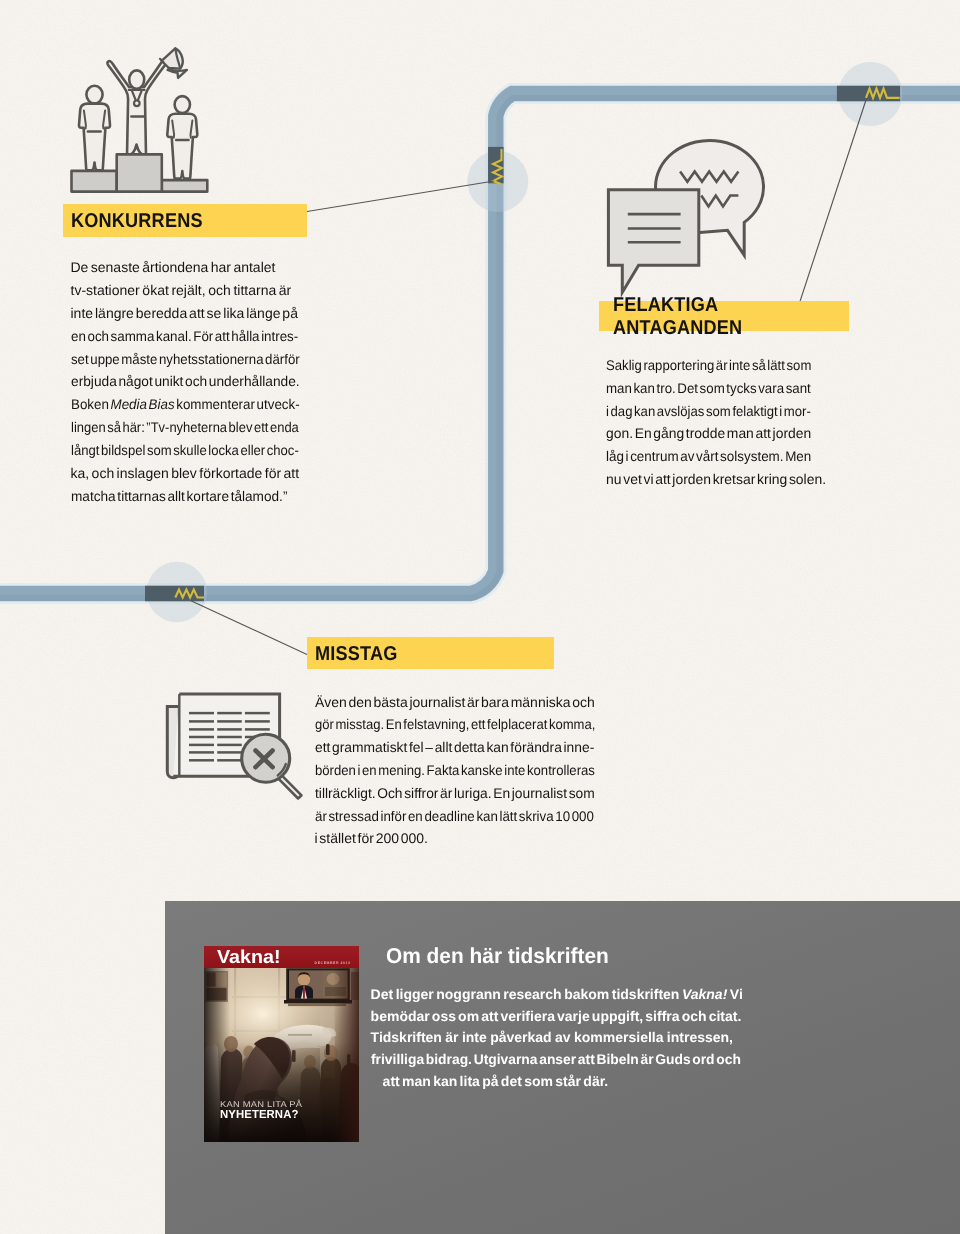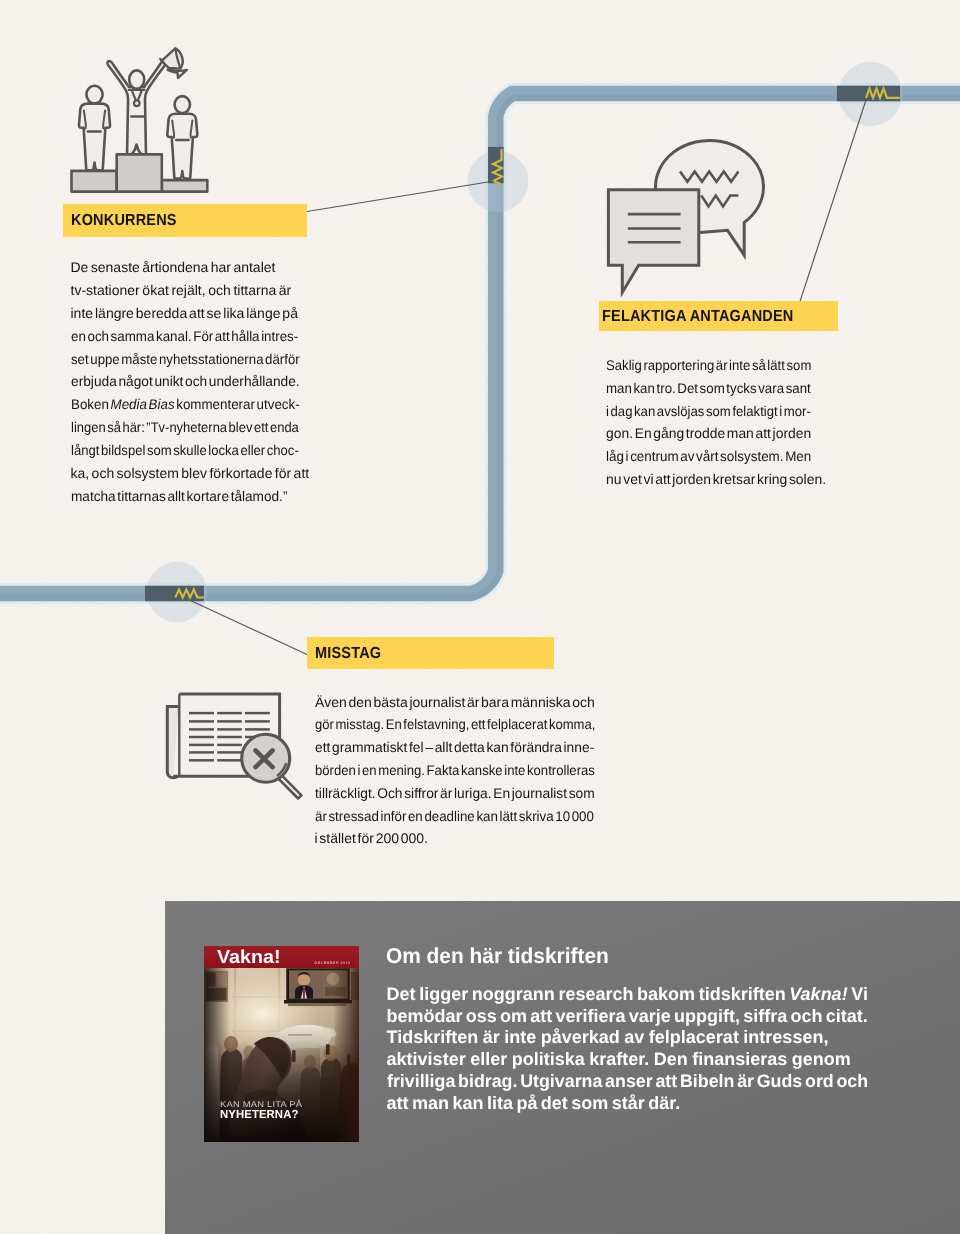--- a/index.html
+++ b/index.html
@@ -7,33 +7,33 @@
        font-family:"Liberation Sans",sans-serif;-webkit-font-smoothing:antialiased;text-rendering:geometricPrecision;}
   #page{position:relative;width:960px;height:1234px;overflow:hidden;background:#fdfaf6;}
   .paper-tex{position:absolute;left:0;top:0;width:960px;height:1234px;pointer-events:none;}
 
   
   #pipes{position:absolute;left:0;top:0;width:960px;height:1234px;}
 
   
   .banner{position:absolute;background:#fdd452;color:#161412;
           font-weight:bold;letter-spacing:.2px;display:flex;align-items:center;
-          font-size:16px;}
+          font-size:20px;}
   .banner span{display:block;position:relative;top:0.9px;transform:scaleX(.906);transform-origin:left center;}
 
   .bodytext{position:absolute;color:#161412;font-size:14px;line-height:22.83px;}
   .bodytext i{font-style:italic;}
   .ln{display:block;white-space:nowrap;width:max-content;transform-origin:left center;}
 
   
   #bottom{position:absolute;left:164.6px;top:901.2px;width:906px;height:332.8px;
           background:linear-gradient(160deg,#7b7b7b 0%,#767676 30%,#707070 62%,#6b6b6b 100%);}
   #about-title{position:absolute;left:221.5px;top:44.1px;color:#fff;font-weight:bold;font-size:21.6px;margin:0;line-height:1;transform:scaleX(0.967);transform-origin:left center;}
-  #about-body{position:absolute;left:222px;top:82.6px;width:520px;color:#fff;font-weight:bold;
-              font-size:18px;line-height:21.8px;margin:0;}
+  #about-body{position:absolute;left:206px;top:82.6px;width:520px;color:#fff;font-weight:bold;
+              font-size:14px;line-height:21.8px;margin:0;}
   #about-body i{font-style:italic;}
   #about-body .ln{transform-origin:left center;}
 
   
   #cover{position:absolute;left:39px;top:45px;width:155px;height:196px;overflow:hidden;
          background:#17100d;}
   #cover .head{position:absolute;left:0;top:0;width:155px;height:22px;
                background:linear-gradient(180deg,#9d1c24 0%,#8e1219 100%);z-index:3;}
   #cover .mast{position:absolute;left:13.2px;top:1.9px;color:#fff;font-weight:bold;font-size:18.8px;letter-spacing:0px;z-index:4;line-height:1;font-family:"Liberation Sans",sans-serif;transform:scaleX(1.05);transform-origin:left top;}
   #cover .issue{position:absolute;left:111px;top:15px;color:#e2a8ad;font-size:3.5px;
@@ -207,21 +207,21 @@
     <div class="bodytext" style="left:70.5px;top:256.3px;width:310px;">
         <span class="ln" style="word-spacing: -1.494px; transform: scaleX(1);">De senaste årtiondena har antalet</span>
         <span class="ln" style="word-spacing: -1.288px; transform: scaleX(1);">tv-stationer ökat rejält, och tittarna är</span>
         <span class="ln" style="word-spacing: -1.978px; transform: scaleX(1);">inte längre beredda att se lika länge på</span>
         <span class="ln" style="word-spacing: -2.2px; transform: scaleX(0.9537);">en och samma kanal. För att hålla intres-</span>
         <span class="ln" style="word-spacing: -2.2px; transform: scaleX(0.9458);">set uppe måste nyhetsstationerna därför</span>
         <span class="ln" style="word-spacing: -2.2px; transform: scaleX(0.9801);">erbjuda något unikt och underhållande.</span>
         <span class="ln" style="word-spacing: -2.2px; transform: scaleX(0.9551);">Boken <i>Media Bias</i> kommenterar utveck-</span>
         <span class="ln" style="word-spacing: -2.2px; transform: scaleX(0.9262);">lingen så här: ”Tv-nyheterna blev ett enda</span>
         <span class="ln" style="word-spacing: -2.2px; transform: scaleX(0.9351);">långt bildspel som skulle locka eller choc-</span>
-        <span class="ln" style="word-spacing: -1.461px; transform: scaleX(1);">ka, och solsystem blev förkortade för att</span>
+        <span class="ln" style="word-spacing: -1.461px; transform: scaleX(1);">ka, och inslagen blev förkortade för att</span>
         <span class="ln" style="word-spacing: -2.2px; transform: scaleX(0.9737);">matcha tittarnas allt kortare tålamod.”</span>
       </div>
   </div>
 
   <div>
     <svg style="position:absolute;left:603px;top:131px;width:170px;height:170px" viewBox="0 0 170 170" xmlns="http://www.w3.org/2000/svg">
       <g fill="none" stroke="#575652" stroke-width="3" stroke-linejoin="miter" stroke-linecap="butt">
 
         <path fill="#efece9" stroke-linejoin="miter" d="M97 101.5
                  L124.5 99.3 L141.2 124.2 L141.2 91.4
@@ -229,21 +229,21 @@
 
         <polyline points="77.1,40.5 84.4,50.7 91.7,40.5 99,50.7 106.2,40.5 113.5,50.7 120.8,40.5 128.1,50.7 135.4,40.5" stroke-width="2.6" stroke-linejoin="miter"></polyline>
         <polyline points="98.3,64.5 105.5,75.5 112.8,64.5 120,75.5 127.3,64.5 135.4,64.5" stroke-width="2.6" stroke-linejoin="miter"></polyline>
 
         <path fill="#e2e0dd" d="M5.4 58.8 H95.8 V134.3 H35.6 L19.3 161.4 L19.3 134.3 H5.4 Z" stroke-linejoin="miter"></path>
         <line x1="24.8" y1="83.1" x2="77.6" y2="83.1" stroke-width="2.6"></line>
         <line x1="24.8" y1="97.5" x2="77.6" y2="97.5" stroke-width="2.6"></line>
         <line x1="24.8" y1="111.3" x2="77.6" y2="111.3" stroke-width="2.6"></line>
       </g>
     </svg>
-    <div class="banner" style="left:599.1px;top:301.4px;width:236px;height:30px;padding-left:3px;">
+    <div class="banner" style="left:599.1px;top:301.4px;width:236px;height:30px;padding-left:14px;">
       <span>FELAKTIGA ANTAGANDEN</span>
     </div>
     <div class="bodytext" style="left:606px;top:353.9px;width:300px;text-align:right;">
         <span class="ln" style="word-spacing: -2.2px; transform: scaleX(0.9389);">Saklig rapportering är inte så lätt som</span>
         <span class="ln" style="word-spacing: -2.2px; transform: scaleX(0.9496);">man kan tro. Det som tycks vara sant</span>
         <span class="ln" style="word-spacing: -2.2px; transform: scaleX(0.9396);">i dag kan avslöjas som felaktigt i mor-</span>
         <span class="ln" style="word-spacing: -2.2px; transform: scaleX(0.9908);">gon. En gång trodde man att jorden</span>
         <span class="ln" style="word-spacing: -2.2px; transform: scaleX(0.9593);">låg i centrum av vårt solsystem. Men</span>
         <span class="ln" style="word-spacing: -2.2px; transform: scaleX(0.9951);">nu vet vi att jorden kretsar kring solen.</span>
       </div>
@@ -447,20 +447,19 @@
       <div class="head"></div>
       <div class="mast">Vakna!</div>
       <div class="issue">DECEMBER 2013</div>
       <div class="kicker">KAN MAN LITA PÅ</div>
       <div class="hl">NYHETERNA?</div>
     </div>
     <h2 id="about-title">Om den här tidskriften</h2>
     <p id="about-body">
         <span class="ln" style="word-spacing: -1.404px; transform: scaleX(1);">Det ligger noggrann research bakom tidskriften <i>Vakna!</i> Vi</span>
         <span class="ln" style="word-spacing: -1.767px; transform: scaleX(1);">bemödar oss om att verifiera varje uppgift, siffra och citat.</span>
-        <span class="ln" style="word-spacing: -0.509px; transform: scaleX(1);">Tidskriften är inte påverkad av felplacerat intressen,</span>
-        <span class="ln" style="word-spacing: -0.506px; transform: scaleX(1);">aktivister eller politiska krafter. Den finansieras genom</span>
+        <span class="ln" style="word-spacing: -0.509px; transform: scaleX(1);">Tidskriften är inte påverkad av kommersiella intressen,</span>
         <span class="ln" style="word-spacing: -2.2px; transform: scaleX(0.9894);">frivilliga bidrag. Utgivarna anser att Bibeln är Guds ord och</span>
-        <span class="ln" style="word-spacing: -1.554px; transform: scaleX(1);">att man kan lita på det som står där.</span>
+        <span class="ln" style="word-spacing: -1.554px; transform: scaleX(1); margin-left: 12px;">att man kan lita på det som står där.</span>
       </p>
   </div>
 
 </div>
 
 </body></html>

